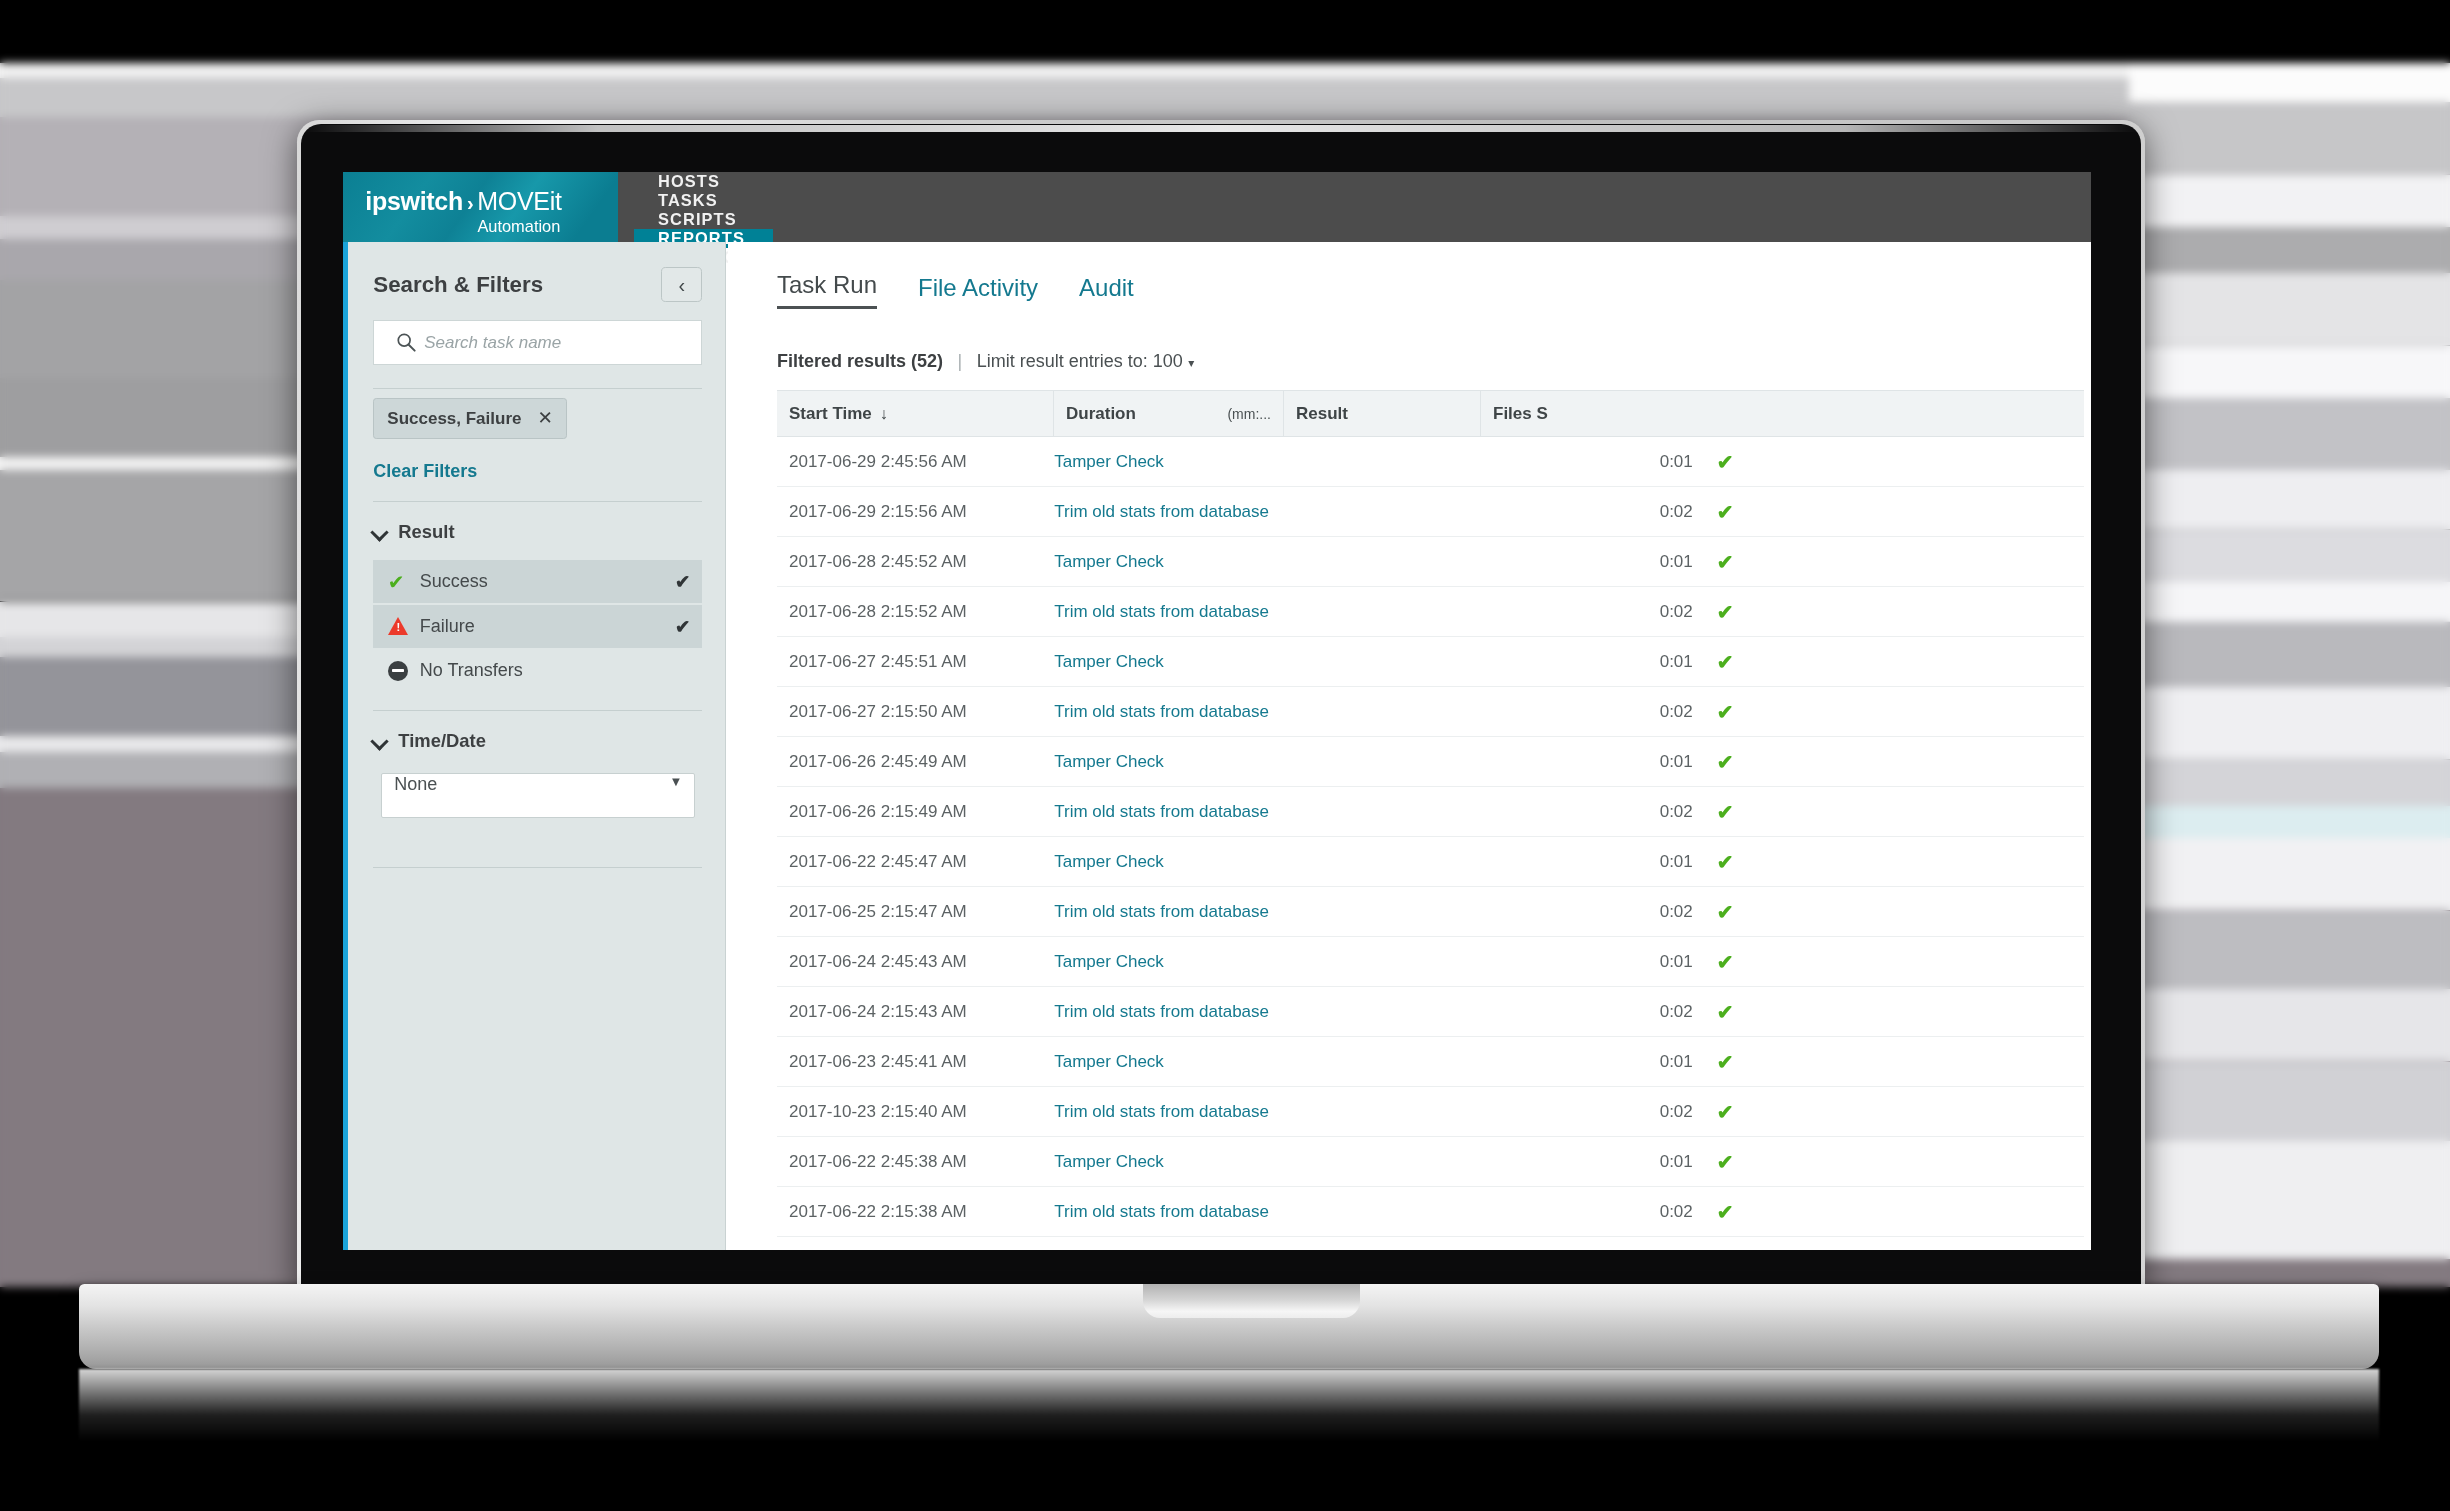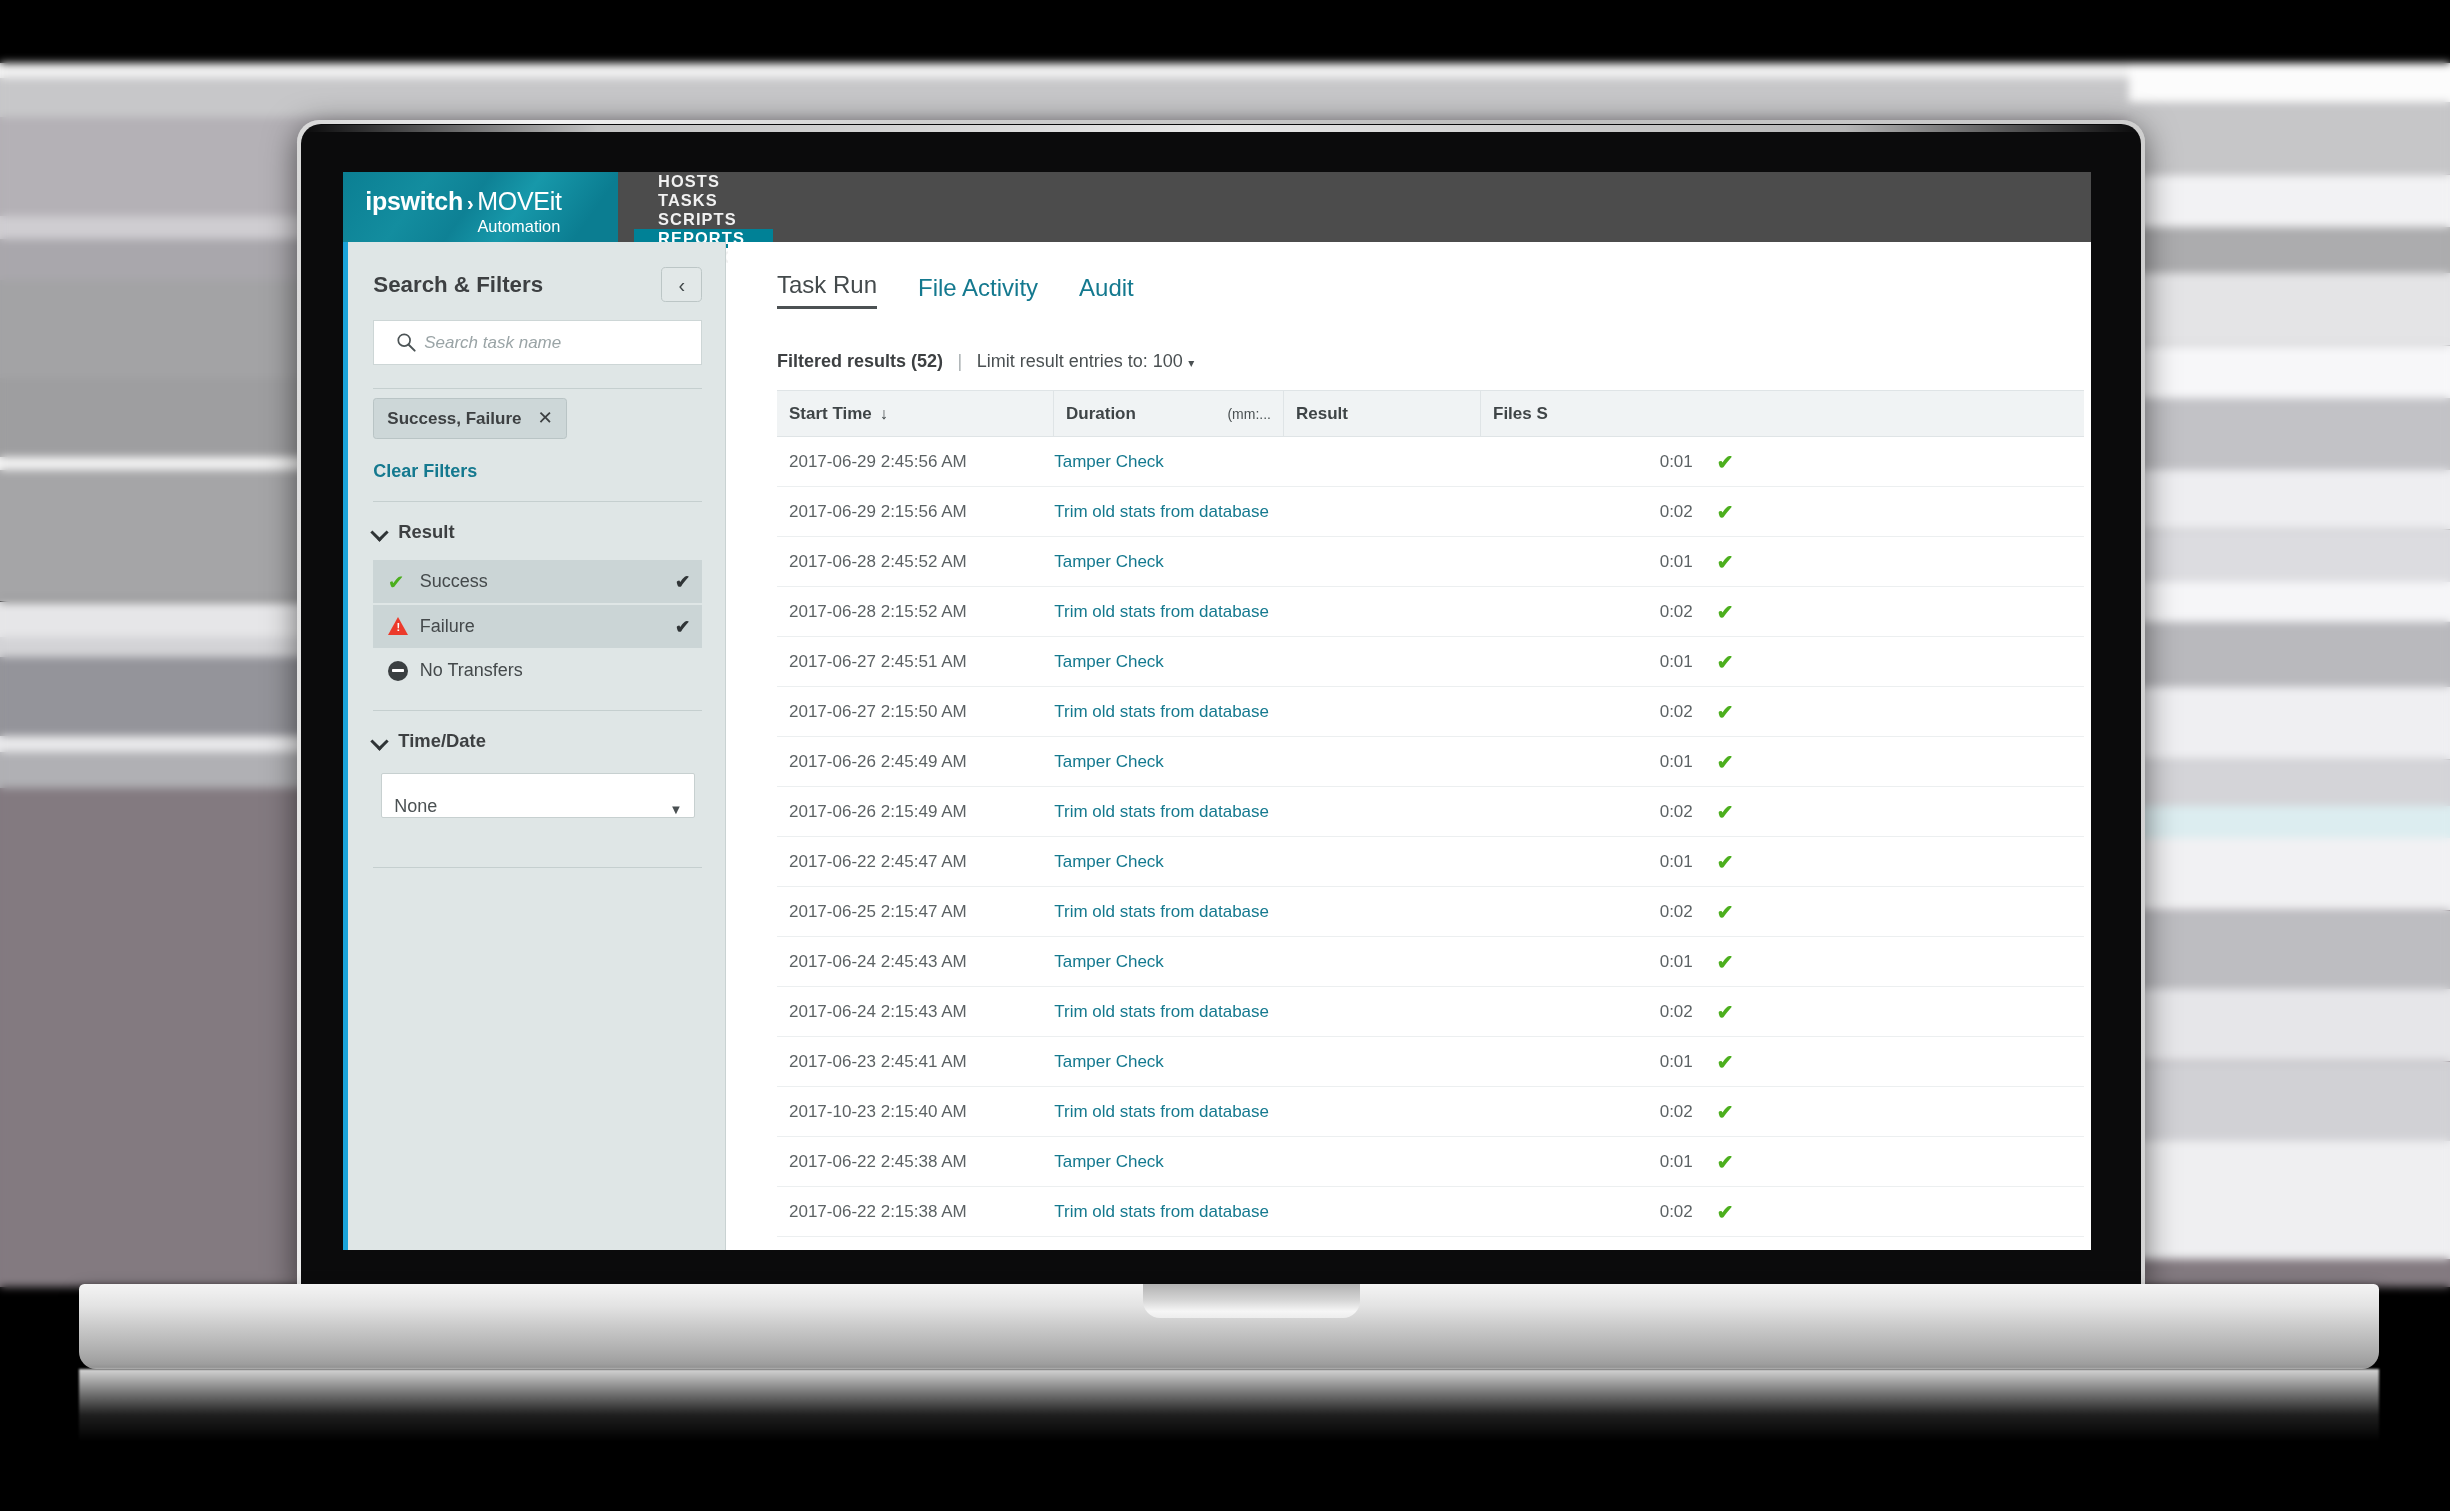--- a/index.html
+++ b/index.html
@@ -164,21 +164,21 @@
   .tri-warn:after {
     content: "!"; position: absolute; left: 0; top: 4.6px; width: 21px; text-align: center;
     color: #fff; font-size: 11.2px; font-weight: 700; line-height: 1;
   }
   .nodot { width: 20px; height: 20px; border-radius: 50%; background: #3a3f41; position: relative; }
   .nodot:after { content: ""; position: absolute; left: 4px; top: 8.2px; width: 12px; height: 3.3px; background: #fff; border-radius: 0.7px; }
 
   #timedate-select {
     position: absolute; left: 33px; top: 531px; width: 314px; height: 45px;
     background: #fff; border: 0.7px solid #c7d0d0; border-radius: 2px;
-    display: flex; align-items: flex-end; justify-content: space-between; padding: 0 12px; cursor: pointer;
+    display: flex; align-items: flex-start; justify-content: space-between; padding: 0 12px; cursor: pointer;
   }
   #timedate-value { font-size: 18px; color: #4a5052; }
   #timedate-arrow { font-size: 13px; color: #4a5052; }
 
   
   #main { position: absolute; left: 385px; top: 70px; width: 1363px; height: 1008px; background: #fff; }
 
   #tabs { position: absolute; left: 49px; top: 29px; display: flex; align-items: flex-end; gap: 41px; }
   .tab { font-size: 24px; color: #14798f; cursor: pointer; padding-bottom: 6.6px; white-space: nowrap; }
   .tab.active { color: #444a4c; border-bottom: 3.3px solid #4c5153; }

